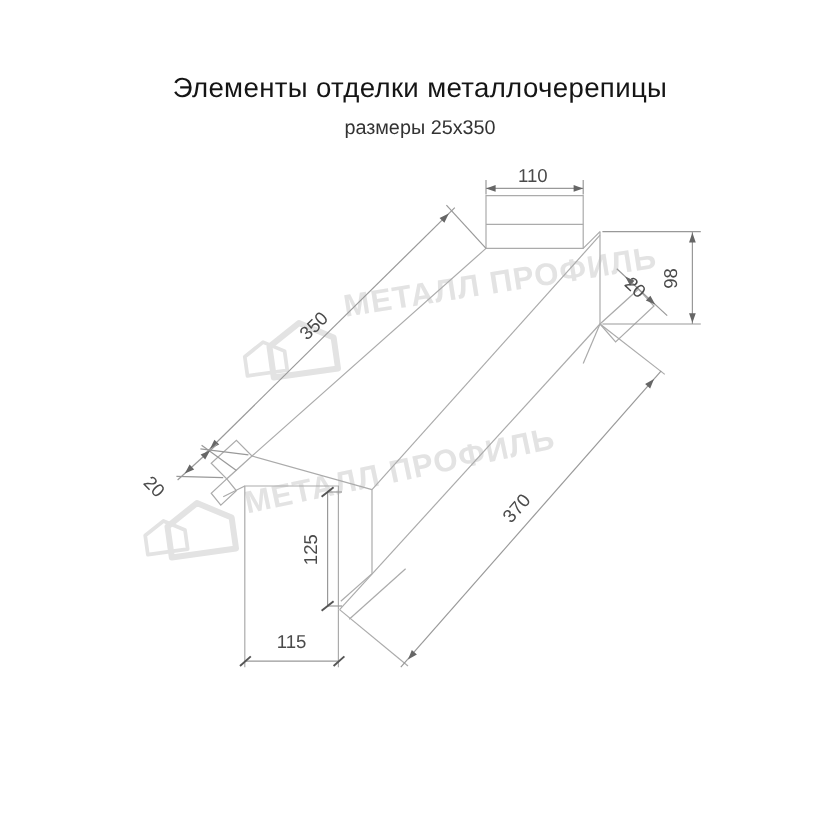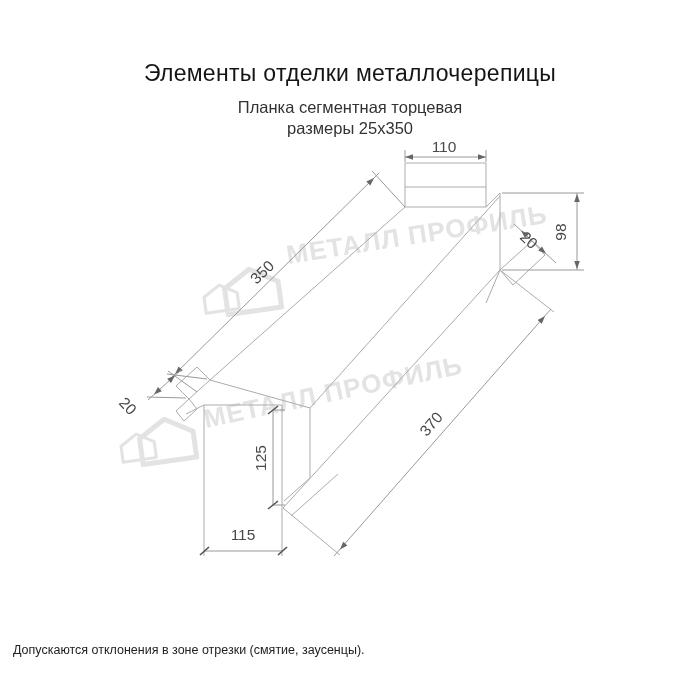--- a/index.html
+++ b/index.html
@@ -29,21 +29,20 @@
   .watermarks text{fill:#e3e3e3;font-size:26px;font-weight:bold;letter-spacing:1px;}
 </style>
 </head>
 <body>
 
 <div class="canvas">
 
   <div class="page-title">Элементы отделки металлочерепицы</div>
 
   <div class="subtitle">
-    <div>Планка сегментная торцевая</div>
     <div>размеры 25х350</div>
   </div>
 
   <svg class="drawing-svg" width="700" height="700" viewBox="0 0 700 700">
 
     <g class="watermarks">
       <g transform="translate(252,290) rotate(-8)">
         <path d="M-27,21 L-27,-5 L0,-21 L27,-5 L27,21 Z"></path>
       </g>
       <g transform="translate(221,298) rotate(-8) scale(0.62)">
@@ -141,16 +140,15 @@
       <text transform="translate(529,240) rotate(43)" text-anchor="middle" dominant-baseline="central">20</text>
       <text transform="translate(262,272) rotate(-44)" text-anchor="middle" dominant-baseline="central">350</text>
       <text transform="translate(431,424) rotate(-49)" text-anchor="middle" dominant-baseline="central">370</text>
       <text transform="translate(128,406) rotate(46)" text-anchor="middle" dominant-baseline="central">20</text>
       <text transform="translate(260,458) rotate(-90)" text-anchor="middle" dominant-baseline="central">125</text>
       <text x="243" y="540" text-anchor="middle">115</text>
     </g>
   </svg>
 
   <div class="notes">
-    <div>Допускаются отклонения в зоне отрезки (смятие, заусенцы).</div>
   </div>
 
 </div>
 
 </body></html>

